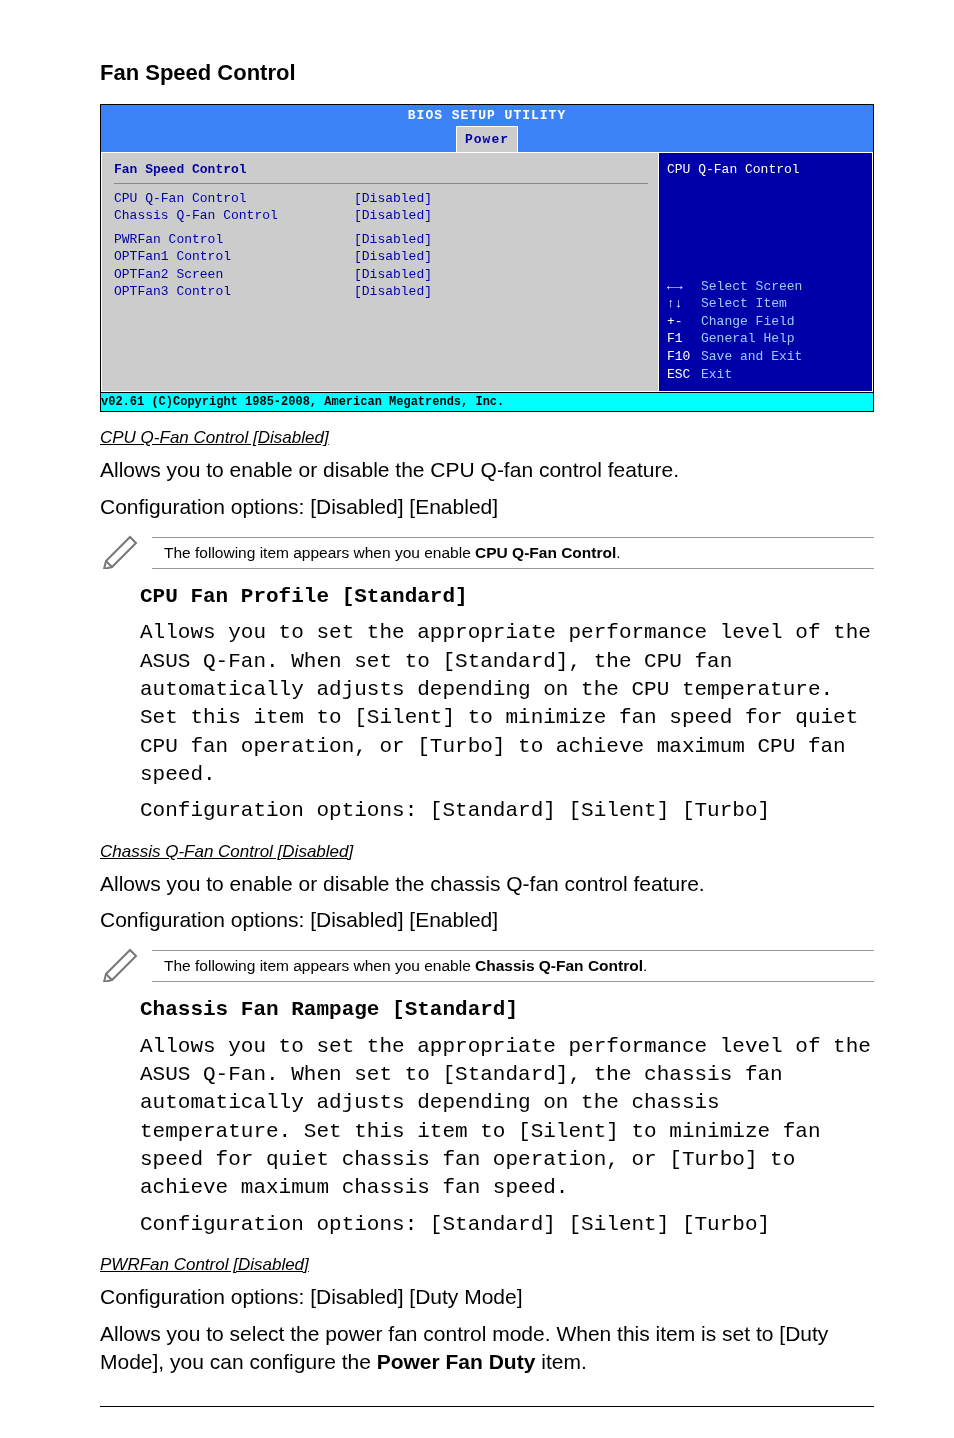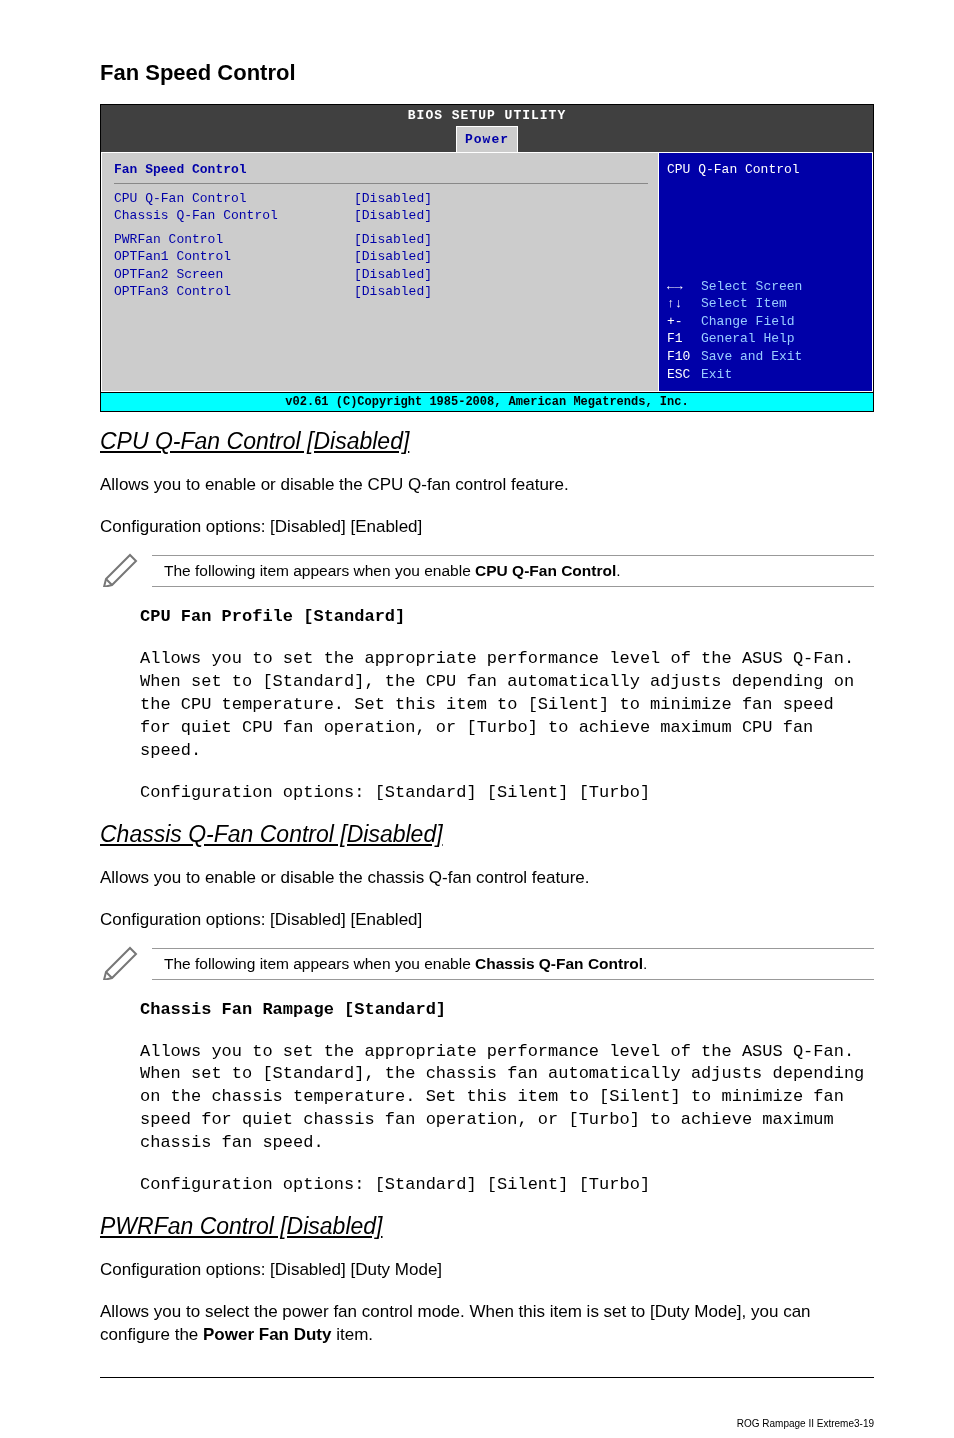--- a/index.html
+++ b/index.html
@@ -21,21 +21,21 @@
   
   .bios {
     border: 1.5px solid #000;
     background: #0000a8;
     font-family: "Courier New", monospace;
     font-size: 13px;
     line-height: 1.35;
     color: #0ff;
   }
   .bios-header {
-    background: #404040;
+    background: #3b82f6;
     text-align: center;
     color: #fff;
     font-weight: bold;
     padding: 2px 0 0 0;
     letter-spacing: 1px;
   }
   .bios-tab {
     display:inline-block;
     background:#ccc;
     color:#0000a8;
@@ -84,36 +84,35 @@
     justify-content:space-between;
   }
   .bios-side .help-title{
     color:#fff;
   }
   .bios-nav-line { display:flex; }
   .bios-nav-line .sym { width:34px; color:#fff; }
   .bios-footer {
     background: #0ff;
     color: #000;
-    text-align: center;
     font-weight: bold;
     font-size: 12px;
     padding: 1px 0;
     border-top:1px solid #000;
   }
 
   .sub-heading {
     margin: 16px 0 4px 0;
     font-style: italic;
     text-decoration: underline;
-    font-size: 23px;
+    font-size: 17px;
   }
   p.body {
-    margin: 19px 0 8px 0;
-    font-size: 17px;
+    margin: 8px 0 8px 0;
+    font-size: 21px;
     line-height: 1.35;
   }
   .note-row {
     display: flex;
     align-items: flex-end;
     margin: 10px 0 14px 0;
   }
   .note-lines {
     flex:1;
   }

